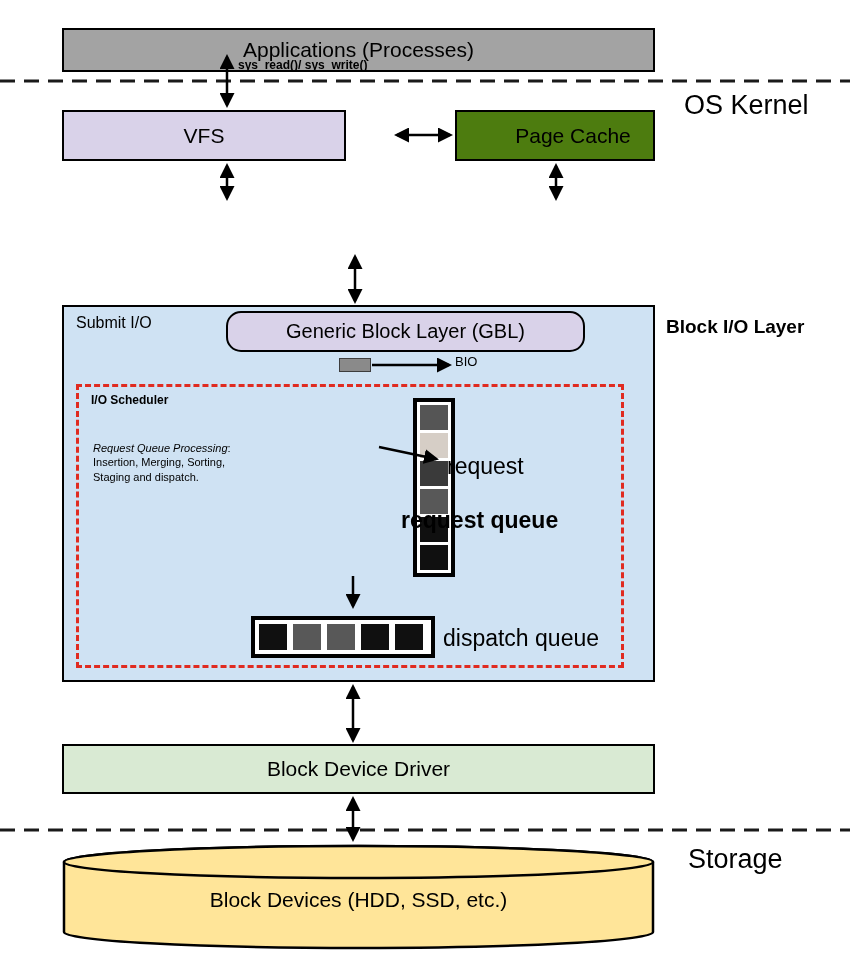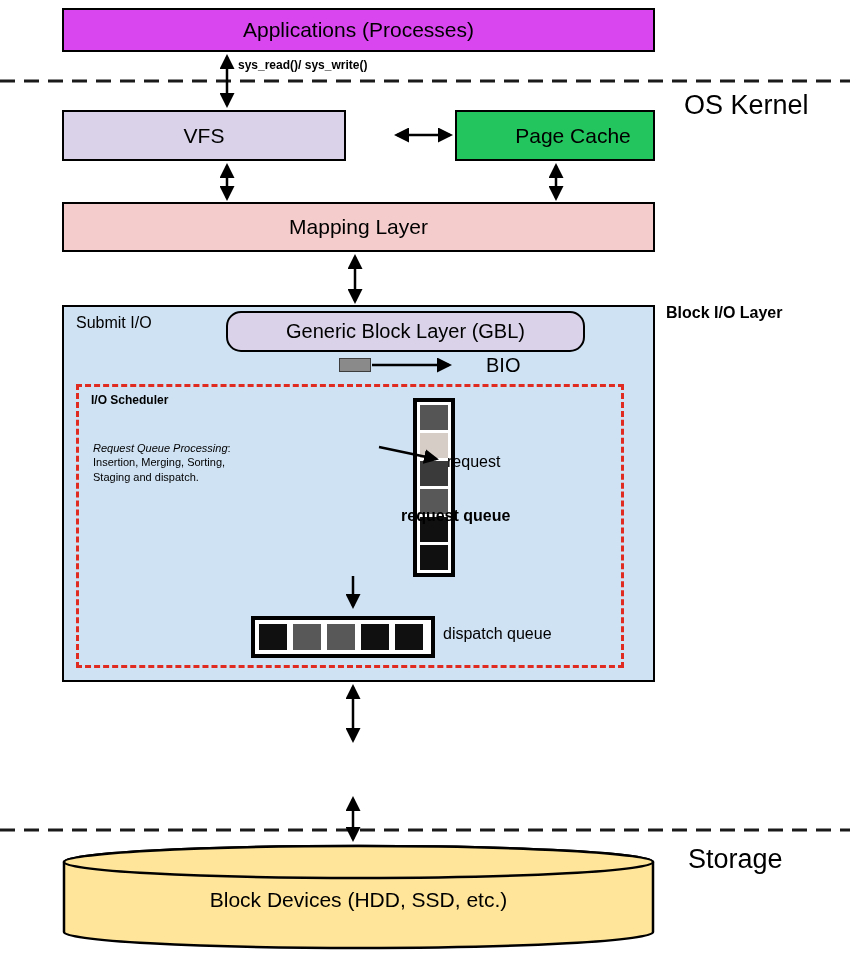--- a/index.html
+++ b/index.html
@@ -29,42 +29,42 @@
 
   
   .side-label { position: absolute; font-size: 27px; z-index: 4; white-space: nowrap; }
   #lbl-userspace { left: 684px; top: 42px; }
   #lbl-oskernel  { left: 684px; top: 90px; }
   #lbl-storage   { left: 688px; top: 844px; }
 
   #lbl-syscall { position: absolute; left: 238px; top: 58px; font-size: 12px; font-weight: bold; z-index: 4; white-space: nowrap; }
 
   #lbl-submitio { position: absolute; left: 76px; top: 314px; font-size: 16px; z-index: 4; }
-  #lbl-blockiolayer { position: absolute; left: 666px; top: 304px; font-size: 16px; font-weight: bold; z-index: 4; white-space: nowrap; }
+  #lbl-blockiolayer { position: absolute; left: 666px; top: 316px; font-size: 19px; font-weight: bold; z-index: 4; white-space: nowrap; }
 
   
   #bio-chip { position: absolute; left: 339px; top: 358px; width: 32px; height: 14px; background: #8a8a8a; border: 1.5px solid #3d3d3d; z-index: 4; }
-  #lbl-bio { position: absolute; left: 455px; top: 354px; font-size: 20px; z-index: 4; margin-left: 31px; }
+  #lbl-bio { position: absolute; left: 455px; top: 354px; font-size: 13px; z-index: 4; }
 
   
   #scheduler { position: absolute; left: 76px; top: 384px; width: 548px; height: 284px; border: 3px dashed #e02b20; z-index: 3; }
   #lbl-scheduler { position: absolute; left: 12px; top: 6px; font-size: 12px; font-weight: bold; }
 
   #processing { position: absolute; left: 14px; top: 54px; width: 158px; font-size: 11px; line-height: 1.3; }
   #processing .ital { font-style: italic; }
 
   
   #rqueue { position: absolute; left: 334px; top: 11px; width: 42px; height: 179px; border: 4px solid #000; background: #ffffff; display: flex; flex-direction: column; gap: 3px; padding: 3px; z-index: 4; }
   .qcell-v { width: 100%; height: 25px; flex: 0 0 auto; }
 
   
   #dqueue { position: absolute; left: 172px; top: 229px; width: 184px; height: 42px; border: 4px solid #000; background: #ffffff; display: flex; flex-direction: row; gap: 6px; padding: 4px; z-index: 4; }
   .qcell-h { height: 100%; width: 28px; flex: 0 0 auto; }
 
-  .qlabel { position: absolute; font-size: 16px; z-index: 4; white-space: nowrap; }
+  .qlabel { position: absolute; font-size: 23px; z-index: 4; white-space: nowrap; }
   #lbl-request       { left: 368px; top: 66px; }
   #lbl-requestqueue  { left: 322px; top: 120px; font-weight: bold; }
   #lbl-dispatchqueue { left: 364px; top: 238px; }
 
   
   #cylinder { position: absolute; left: 62px; top: 843px; width: 593px; height: 108px; z-index: 2; }
   #cyl-label { position: absolute; left: 62px; top: 888px; width: 593px; text-align: center; font-size: 21px; z-index: 3; }
 </style>
 </head>
 <body>
@@ -85,38 +85,35 @@
     <line class="arrow both" x1="227" y1="166" x2="227" y2="198"></line>
     <line class="arrow both" x1="556" y1="166" x2="556" y2="198"></line>
     <line class="arrow both" x1="355" y1="257" x2="355" y2="301"></line>
     <line class="arrow end" x1="372" y1="365" x2="449" y2="365"></line>
     <line class="arrow end" x1="379" y1="447" x2="436" y2="459"></line>
     <line class="arrow end" x1="353" y1="576" x2="353" y2="606"></line>
     <line class="arrow both" x1="353" y1="687" x2="353" y2="740"></line>
     <line class="arrow both" x1="353" y1="799" x2="353" y2="839"></line>
   </svg>
 
-  <div class="box" id="apps" style="background: #d946ef;">
+  <div class="box" id="apps" style="background: #a3a3a3; margin-top: 20px;">
     <span class="box-label">Applications (Processes)</span>
   </div>
 
   <span class="side-label" id="lbl-oskernel">OS Kernel</span>
   <span id="lbl-syscall">sys_read()/ sys_write()</span>
 
   <div class="box" id="vfs" style="background: rgb(217, 210, 233);">
     <span class="box-label">VFS</span>
   </div>
 
-  <div class="box" id="pagecache" style="background: #22c55e; padding-left: 36px;">
+  <div class="box" id="pagecache" style="background: #4d7c0f; padding-left: 36px;">
     <span class="box-label">Page Cache</span>
   </div>
 
-  <div class="box" id="mapping" style="background: rgb(244, 204, 204);">
-    <span class="box-label">Mapping Layer</span>
-  </div>
 
   <div class="box" id="blockio" style="background: rgb(207, 226, 243);"></div>
   <span id="lbl-submitio">Submit I/O</span>
   <span id="lbl-blockiolayer">Block I/O Layer</span>
 
   <div class="box" id="gbl" style="background: rgb(217, 210, 233);">
     <span class="box-label">Generic Block Layer (GBL)</span>
   </div>
 
   <div id="bio-chip" style="background: rgb(138, 138, 138);"></div>
@@ -143,20 +140,23 @@
         <div class="qcell-h" style="background: rgb(88, 88, 88);"></div>
         <div class="qcell-h" style="background: rgb(16, 16, 16);"></div>
         <div class="qcell-h" style="background: rgb(16, 16, 16);"></div>
       </div>
 
     <span class="qlabel" id="lbl-request">request</span>
     <span class="qlabel" id="lbl-requestqueue">request queue</span>
     <span class="qlabel" id="lbl-dispatchqueue">dispatch queue</span>
   </div>
 
+  <div class="box" id="driver" style="background: rgb(217, 234, 211);">
+    <span class="box-label">Block Device Driver</span>
+  </div>
 
   <span class="side-label" id="lbl-storage">Storage</span>
 
   <svg id="cylinder" width="593" height="108" viewBox="0 0 593 108">
     <path d="M2 19 A294.5 16 0 0 1 591 19 L591 89 A294.5 16 0 0 1 2 89 Z" stroke="#000" stroke-width="2.5" style="fill: rgb(255, 229, 153);"></path>
     <ellipse cx="296.5" cy="19" rx="294.5" ry="16" stroke="#000" stroke-width="2.5" style="fill: rgb(255, 229, 153);"></ellipse>
   </svg>
   <div id="cyl-label">Block Devices (HDD, SSD, etc.)</div>
 
 </div>

